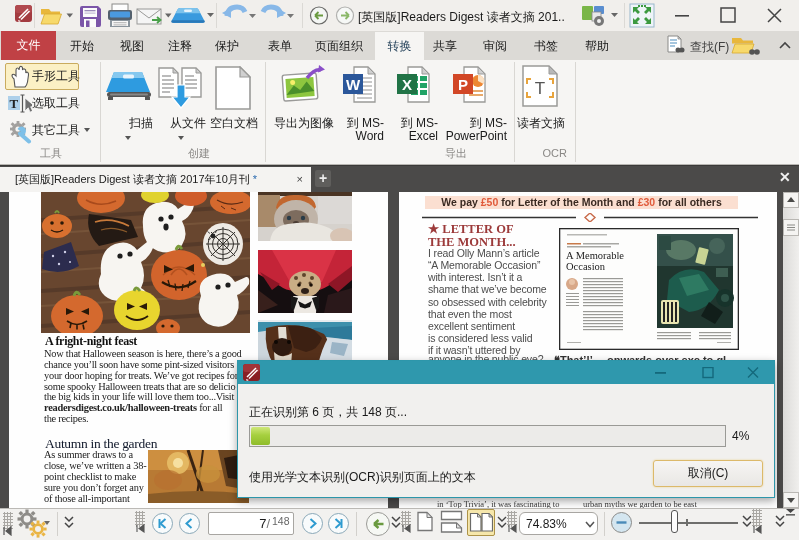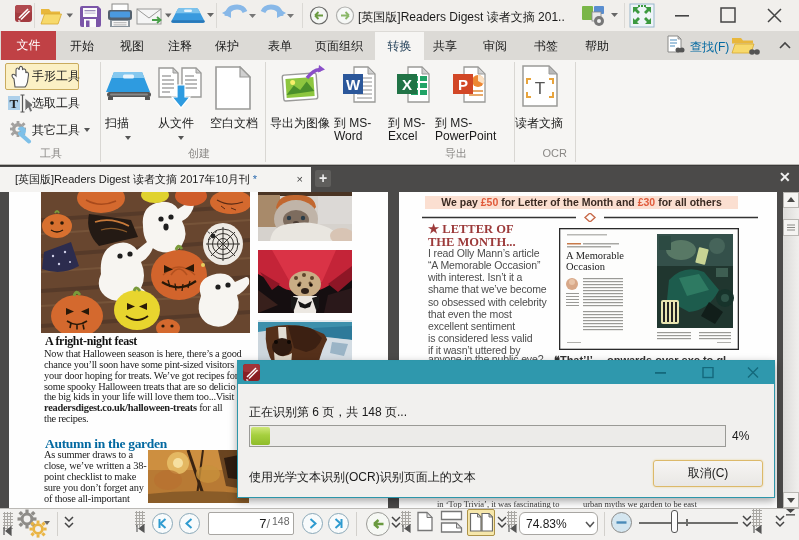--- a/index.html
+++ b/index.html
@@ -11,21 +11,21 @@
 .caret{width:0;height:0;border-left:3.5px solid transparent;border-right:3.5px solid transparent;border-top:4px solid #6a6866}
 
 #menurow{left:0;top:31px;width:799px;height:29px;background:#dcdad6}
 .mtab{top:32px;height:28px;line-height:28px;font-size:12px;color:#1a1a1a;text-align:center}
 #tab-file{left:1px;top:31px;width:55px;height:29px;background:#c04145;color:#fff;line-height:29px}
 #tab-conv{background:#f6f5f3;color:#1e3c55}
 
 #ribbon{left:0;top:60px;width:799px;height:105px;background:#f6f5f3;border-bottom:1px solid #b8b6b2}
 .rsep{width:1px;background:#d9d7d3;top:62px;height:100px}
 .glabel{font-size:11px;color:#8a8885;text-align:right;top:147px;height:13px;line-height:13px}
-.rlabel{font-size:12px;color:#1a1a1a;text-align:left;line-height:13px}
+.rlabel{font-size:12px;color:#1a1a1a;text-align:right;line-height:13px}
 .rcaret{width:0;height:0;border-left:3.5px solid transparent;border-right:3.5px solid transparent;border-top:4px solid #555}
 #handbtn{left:5px;top:63px;width:74px;height:27px;background:#fbf0c5;border:1px solid #c9ab5f;border-radius:2px}
 
 #doctabs{left:0;top:165px;width:799px;height:27px;background:#4b4a49;border-top:1px solid #3a3938}
 #activetab{left:0;top:167px;width:311px;height:25px;background:#f4f3f1;font-size:11px;color:#1a1a1a;line-height:25px;padding-left:15px}
 
 #docarea{left:0;top:192px;width:799px;height:316px;background:#4b4a49;overflow:hidden}
 .page{background:#fefefe}
 
 .serif{font-family:"Liberation Serif",serif}
@@ -153,21 +153,21 @@
   <path d="M13 2 l3 3 h-3 z" fill="#ccc" stroke="#8a8a88" stroke-width="0.8"></path>
   <g stroke="#6aa0c8" stroke-width="1.2">
       <path d="M5 6 h7"></path>
       <path d="M5 9 h7"></path>
       <path d="M5 12 h5"></path>
     </g>
   <circle cx="13" cy="16" r="2.5" fill="#555"></circle>
     <circle cx="17" cy="16" r="2.5" fill="#555"></circle>
   <rect x="12" y="14.5" width="6" height="2" fill="#555"></rect>
 </svg>
-<div class="abs" style="left:690px;top:39px;font-size:12px;color:#0369a1">查找(F)</div>
+<div class="abs" style="left:690px;top:39px;font-size:12px;color:#404040">查找(F)</div>
 <svg class="abs" style="left:730px;top:34px" width="40" height="24" viewBox="0 0 40 24">
   <path d="M2 4 h9 l2 2.5 h10 v3 h-21z" fill="#e8b73c"></path>
   <path d="M2 19 l3-9 h19 l-3 9z" fill="#f7d96b" stroke="#d8a830" stroke-width="0.8"></path>
   <circle cx="22" cy="18" r="2.8" fill="#555"></circle>
     <circle cx="27" cy="18" r="2.8" fill="#555"></circle>
   <rect x="21" y="16.5" width="7" height="2.2" fill="#555"></rect>
 </svg>
 <svg class="abs" style="left:778px;top:40px" width="14" height="10">
     <path d="M2 8 l5 -5 5 5" fill="none" stroke="#444" stroke-width="1.6"></path>
   </svg>
@@ -481,21 +481,21 @@
   <ellipse cx="24" cy="27" rx="10" ry="9" fill="#2e1a10"></ellipse>
   <path d="M16 32 Q24 40 34 33 L33 45 L17 45 Z" fill="#ddd6c8"></path>
   <circle cx="18" cy="22" r="2" fill="#0e0804"></circle>
     <circle cx="31" cy="22" r="2" fill="#0e0804"></circle>
   <path d="M70 18 L94 20 L94 45 L60 45 Q64 28 70 18 Z" fill="#d4dde4"></path>
   <path d="M74 22 L90 24 L86 36 L72 33 Z" fill="#9ab4c6"></path>
 </svg>
 
 <div class="abs serif" style="left:45px;top:334px;font-size:12px;font-weight:bold;color:#111;letter-spacing:-0.3px">A fright-night feast</div>
 <div class="abs serif" style="left:44px;top:349px;width:210px;font-size:10.4px;line-height:10.85px;color:#222;letter-spacing:-0.25px;white-space:nowrap">Now that Halloween season is here, there’s a good<br>chance you’ll soon have some pint-sized visitors<br>your door hoping for treats. We’ve got recipes for<br>some spooky Halloween treats that are so delicio<br>the big kids in your life will love them too...Visit<br><b>readersdigest.co.uk/halloween-treats</b> for all<br>the recipes.</div>
-<div class="abs serif" style="left:45px;top:436px;font-size:13.5px;font-weight:bold;color:#0369a1;letter-spacing:-0.3px">Autumn in the garden</div>
+<div class="abs serif" style="left:45px;top:436px;font-size:13.5px;font-weight:normal;color:#0f172a;letter-spacing:-0.3px">Autumn in the garden</div>
 <div class="abs serif" style="left:44px;top:450px;font-size:10.4px;line-height:10.9px;color:#222;letter-spacing:-0.2px;white-space:nowrap">As summer draws to a<br>close, we’ve written a 38-<br>point checklist to make<br>sure you don’t forget any<br>of those all-important</div>
 
 <svg class="abs" style="left:148px;top:450px" width="101" height="53" viewBox="0 0 101 53">
   <rect width="101" height="53" fill="#b87a34"></rect>
   <rect x="0" y="0" width="101" height="20" fill="#cd8f40"></rect>
   <circle cx="30" cy="13" r="11" fill="#e8c068" opacity="0.85"></circle>
   <circle cx="30" cy="13" r="5" fill="#f6e0a0"></circle>
   <path d="M70 0 L101 0 L101 40 L78 36 Z" fill="#6a4420"></path>
   <path d="M76 8 L96 4 L96 30 L80 28 Z" fill="#2e1c10"></path>
   <path d="M40 0 L58 53" stroke="#3a2412" stroke-width="3"></path>

